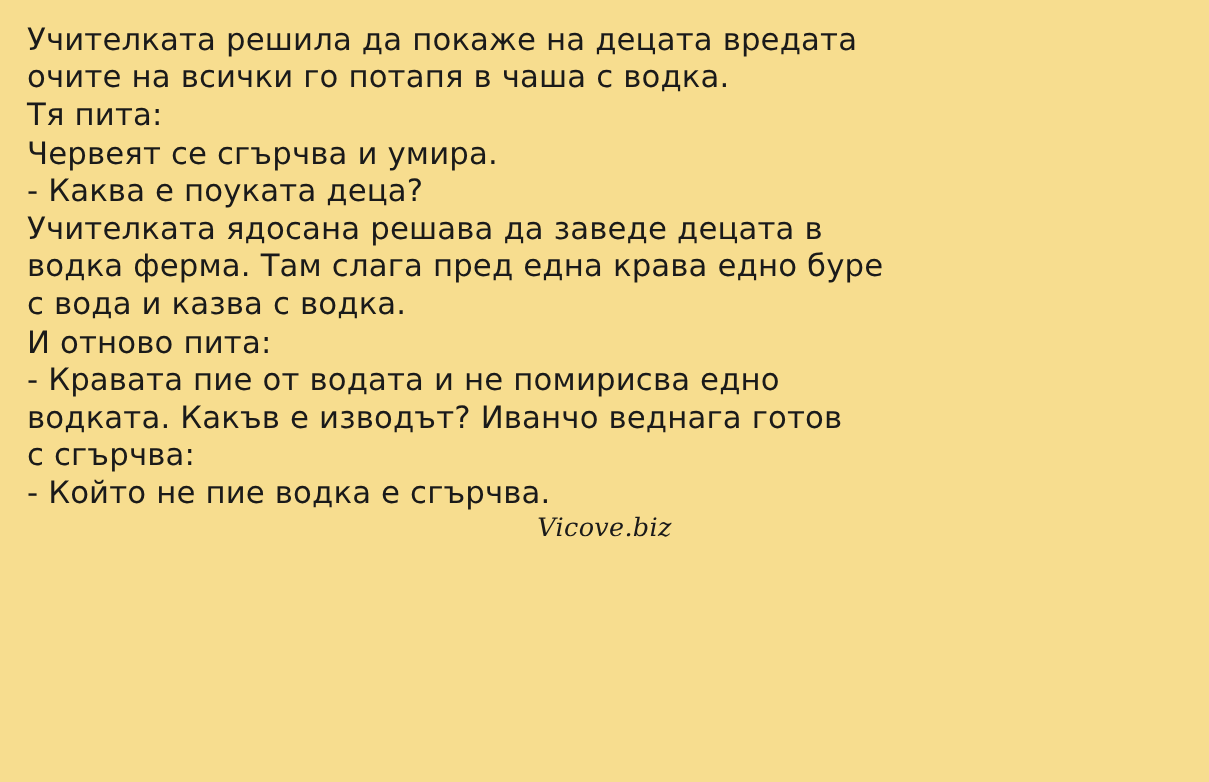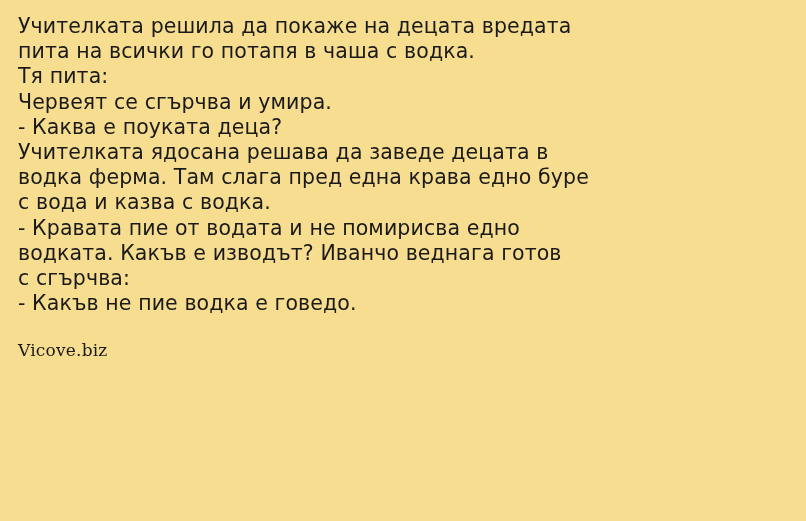--- a/index.html
+++ b/index.html
@@ -33,47 +33,50 @@
     line-height: 25.2px;
     color: #1a1a1a;
     white-space: pre;
     letter-spacing: 0.1px;
   }
   .spacer {
     flex: 1 1 auto;
   }
   .footer {
     flex: 0 0 auto;
+    text-align: center;
     padding-bottom: 17px;
+    font-style: italic;
   }
   .site-name {
     font-family: "DejaVu Serif", serif;
     font-size: 17px;
     color: #1a1a1a;
     letter-spacing: 0.2px;
   }
 </style>
 </head>
 <body>
 
 <div class="joke-card">
 
   <div class="joke-body">
     <div class="joke-line">Учителката решила да покаже на децата вредата</div>
-    <div class="joke-line">пита на всички го потапя в чаша с водка.</div>
+    <div class="joke-line">очите на всички го потапя в чаша с водка.</div>
     <div class="joke-line">Тя пита:</div>
     <div class="joke-line">Червеят се сгърчва и умира.</div>
     <div class="joke-line">- Каква е поуката деца?</div>
     <div class="joke-line">Учителката ядосана решава да заведе децата в</div>
     <div class="joke-line">водка ферма. Там слага пред една крава едно буре</div>
     <div class="joke-line">с вода и казва с водка.</div>
+    <div class="joke-line">И отново пита:</div>
     <div class="joke-line">- Кравата пие от водата и не помирисва едно</div>
     <div class="joke-line">водката. Какъв е изводът? Иванчо веднага готов</div>
     <div class="joke-line">с сгърчва:</div>
-    <div class="joke-line">- Какъв не пие водка е говедо.</div>
+    <div class="joke-line">- Който не пие водка е сгърчва.</div>
   </div>
 
   <div class="spacer"></div>
 
   <div class="footer">
     <span class="site-name">Vicove.biz</span>
   </div>
 
 </div>
 

